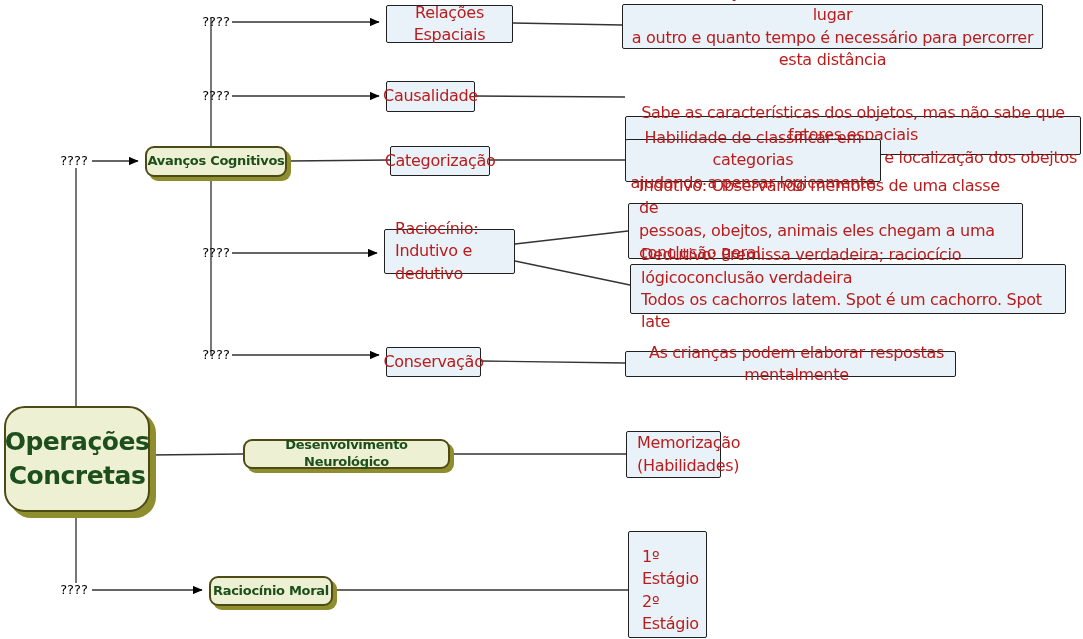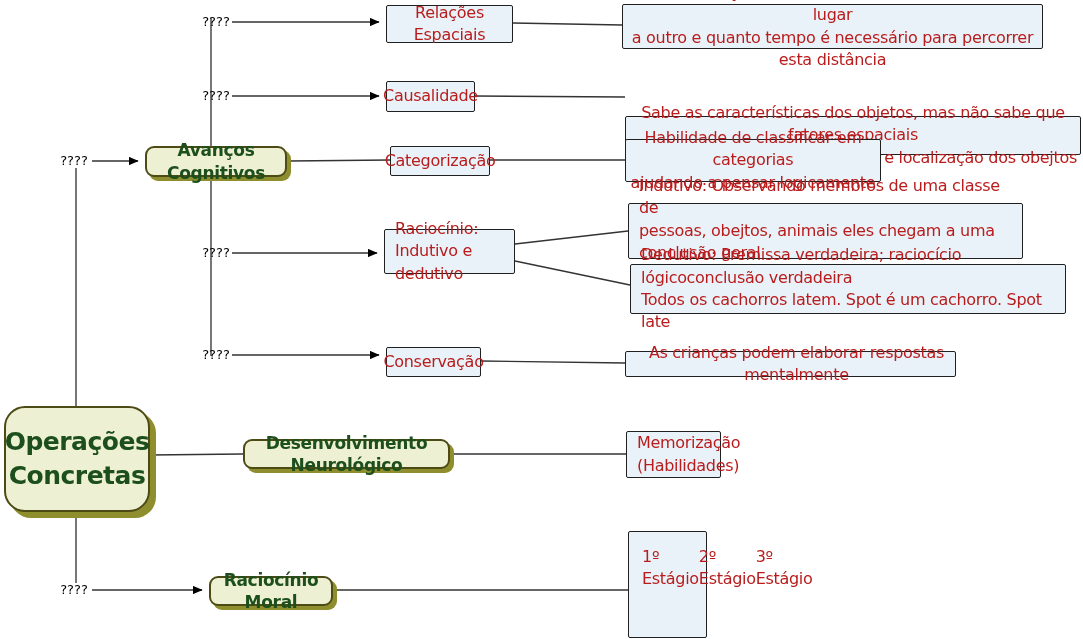--- a/index.html
+++ b/index.html
@@ -8,38 +8,38 @@
     font-family:"DejaVu Sans", sans-serif; overflow:hidden;
   }
   svg.wires { position:absolute; left:0; top:0; width:1083px; height:639px; }
   svg.wires line { stroke:#333333; stroke-width:1.4; }
   svg.wires line.spine { stroke:#1c1c1c; stroke-width:1.2; }
 
   .topic {
     position:absolute; box-sizing:border-box;
     background:#eef0d3; border:2px solid #4d4b15; border-radius:9px;
     box-shadow:4px 4px 0 #8e8e2f;
-    color:#1c4f1c; font-weight:bold; font-size:17px; letter-spacing:-0.3px;
+    color:#1c4f1c; font-weight:bold; font-size:13px; letter-spacing:-0.3px;
     display:flex; align-items:center; justify-content:center;
     text-align:center; line-height:1.3; white-space:pre-line;
   }
   .root-topic {
     font-size:25px; letter-spacing:-0.5px; border-radius:21px;
     box-shadow:6px 6px 0 #8e8e2f; line-height:1.35;
   }
   .note {
     position:absolute; box-sizing:border-box;
     background:#e9f2f8; border:1.3px solid #202020; border-radius:2px;
     color:#b91c1c; font-size:16px; letter-spacing:-0.3px;
     display:flex; align-items:center; justify-content:center;
     text-align:center; line-height:1.4; white-space:pre-line;
   }
   .note.left { justify-content:flex-start; text-align:left; padding-left:10px; padding-right:4px; }
   .stages {
-    flex-direction:row; align-items:flex-start; justify-content:space-between;
+    flex-direction:column; align-items:flex-start; justify-content:space-between;
     padding:14px 0 14px 13px; text-align:left;
   }
   .unknown {
     position:absolute; width:34px; font-size:13px; color:#000;
     text-align:center; line-height:16px;
   }
 </style>
 </head>
 <body>
 

